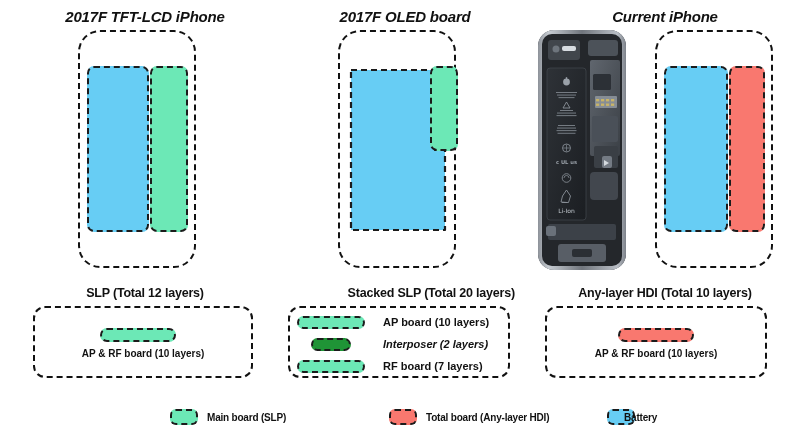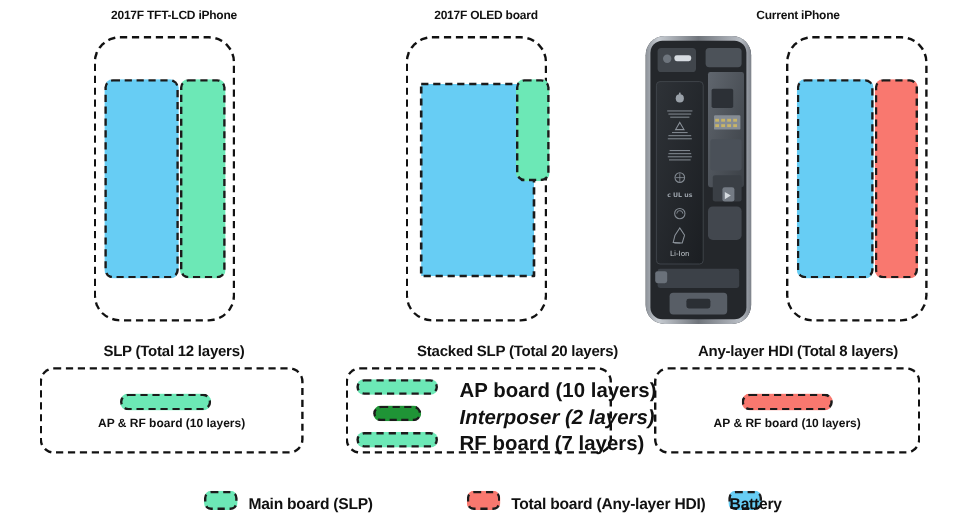--- a/index.html
+++ b/index.html
@@ -15,25 +15,26 @@
     font-family: "Liberation Sans", sans-serif;
     color: #111111;
   }
 
   
   .abs { position: absolute; }
 
   .col-title {
     position: absolute;
     text-align: center;
-    font-size: 10px;
+    font-size: 15px;
     font-weight: bold;
     letter-spacing: -0.2px;
     color: #111;
     white-space: nowrap;
+    font-style: italic;
   }
 
   
   .phone-outline {
     position: absolute;
     border: 2px dashed #111111;
     border-radius: 22px;
     box-sizing: border-box;
     background: transparent;
   }
@@ -83,39 +84,39 @@
   .pill.interposer { background: #1f9436; border-style: dashed; }
   .board-caption {
     position: absolute;
     font-size: 10px;
     font-weight: bold;
     white-space: nowrap;
     text-align: center;
   }
   .stack-label {
     position: absolute;
-    font-size: 17px;
+    font-size: 11px;
     font-weight: bold;
     white-space: nowrap;
   }
 
   
   .legend-swatch {
     position: absolute;
     width: 28px; height: 16px;
     border: 2px dashed #1b1b1b;
     border-radius: 6px;
     box-sizing: border-box;
   }
   .legend-swatch.slp { background: #6ce8b6; }
   .legend-swatch.hdi { background: #f9786f; }
   .legend-swatch.battery { background: #67cdf4; }
   .legend-text {
     position: absolute;
-    font-size: 13px;
+    font-size: 10px;
     font-weight: bold;
     white-space: nowrap;
     letter-spacing: -0.2px;
   }
 </style>
 </head>
 <body>
 
 <div class="col-title" style="left:40px; top:8px; width:210px;">2017F TFT-LCD iPhone</div>
 
@@ -244,28 +245,28 @@
 
 <div class="pill slp" style="left:297px; top:316px; width:68px; height:13px;"></div>
 <div class="stack-label" style="left:383px; top:316px;">AP board (10 layers)</div>
 
 <div class="pill interposer" style="left:311px; top:338px; width:40px; height:13px;"></div>
 <div class="stack-label" style="left:383px; top:338px;font-style:italic;">Interposer (2 layers)</div>
 
 <div class="pill slp" style="left:297px; top:360px; width:68px; height:13px;"></div>
 <div class="stack-label" style="left:383px; top:360px;">RF board (7 layers)</div>
 
-<div class="board-title" style="left:550px; top:286px; width:230px;">Any-layer HDI (Total 8 layers)</div>
+<div class="board-title" style="left:550px; top:286px; width:230px;">Any-layer HDI (Total 10 layers)</div>
 
 <div class="board-box" style="left:545px; top:306px; width:222px; height:72px;"></div>
 
 <div class="pill hdi" style="left:618px; top:328px; width:76px; height:14px;"></div>
 
 <div class="board-caption" style="left:545px; top:348px; width:222px;">AP &amp; RF board (10 layers)</div>
 
 <div class="legend-swatch slp" style="left:170px; top:409px;"></div>
 <div class="legend-text" style="left:207px; top:412px;">Main board (SLP)</div>
 
 <div class="legend-swatch hdi" style="left:389px; top:409px;"></div>
 <div class="legend-text" style="left:426px; top:412px;">Total board (Any-layer HDI)</div>
 
 <div class="legend-swatch battery" style="left:607px; top:409px;"></div>
-<div class="legend-text" style="left:608px; top:412px;">Battery</div>
+<div class="legend-text" style="left:624px; top:412px;">Battery</div>
 
 </body></html>

